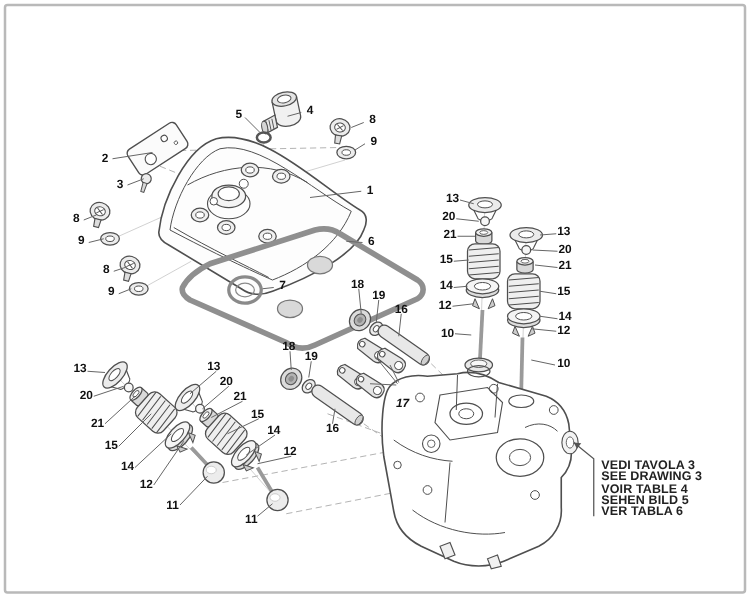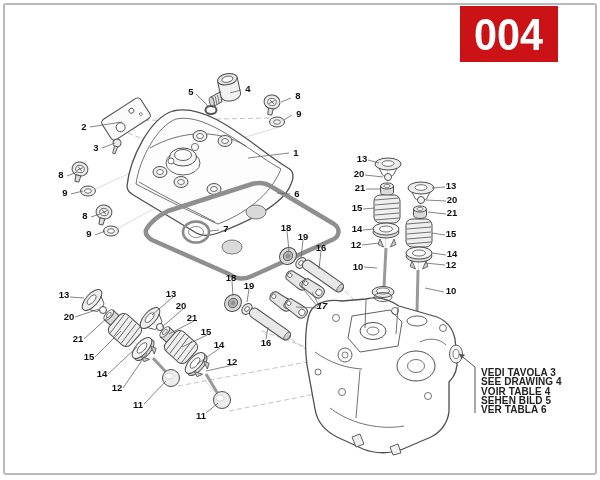--- a/index.html
+++ b/index.html
@@ -311,23 +311,20 @@
       <line x1="445" y1="265" x2="425" y2="263"></line>
       <line x1="444" y1="292" x2="425" y2="288"></line>
     </g>
 
     <g>
       <path d="M459,354 L475,367 L475,413" fill="none" stroke="#555555" stroke-width="1"></path>
       <path d="M459,354 L465,354.5 L461.5,359 Z" fill="#555555"></path>
     </g>
   </svg>
 
-  <div class="table-badge">
-    <span>004</span>
-  </div>
 
   <div class="labels-layer" id="labels-layer">
       <div class="part-label" style="left: 84px; top: 127px;">2</div>
       <div class="part-label" style="left: 96px; top: 148px;">3</div>
       <div class="part-label" style="left: 191px; top: 92px;">5</div>
       <div class="part-label" style="left: 248px; top: 89px;">4</div>
       <div class="part-label" style="left: 298px; top: 96px;">8</div>
       <div class="part-label" style="left: 299px; top: 114px;">9</div>
       <div class="part-label" style="left: 296px; top: 153px;">1</div>
       <div class="part-label" style="left: 297px; top: 194px;">6</div>
@@ -346,21 +343,21 @@
       <div class="part-label" style="left: 171px; top: 294px;">13</div>
       <div class="part-label" style="left: 181px; top: 306px;">20</div>
       <div class="part-label" style="left: 192px; top: 318px;">21</div>
       <div class="part-label" style="left: 206px; top: 332px;">15</div>
       <div class="part-label" style="left: 219px; top: 345px;">14</div>
       <div class="part-label" style="left: 232px; top: 362px;">12</div>
       <div class="part-label" style="left: 201px; top: 416px;">11</div>
       <div class="part-label" style="left: 286px; top: 228px;">18</div>
       <div class="part-label" style="left: 303px; top: 237px;">19</div>
       <div class="part-label" style="left: 321px; top: 248px;">16</div>
-      <div class="part-label" style="left: 322px; top: 306px; font-style: italic;">17</div>
+      <div class="part-label" style="left: 322px; top: 323px; font-style: italic;">17</div>
       <div class="part-label" style="left: 231px; top: 278px;">18</div>
       <div class="part-label" style="left: 249px; top: 286px;">19</div>
       <div class="part-label" style="left: 266px; top: 343px;">16</div>
       <div class="part-label" style="left: 362px; top: 159px;">13</div>
       <div class="part-label" style="left: 359px; top: 174px;">20</div>
       <div class="part-label" style="left: 360px; top: 188px;">21</div>
       <div class="part-label" style="left: 357px; top: 208px;">15</div>
       <div class="part-label" style="left: 357px; top: 229px;">14</div>
       <div class="part-label" style="left: 356px; top: 245px;">12</div>
       <div class="part-label" style="left: 358px; top: 267px;">10</div>
@@ -368,18 +365,18 @@
       <div class="part-label" style="left: 452px; top: 200px;">20</div>
       <div class="part-label" style="left: 452px; top: 213px;">21</div>
       <div class="part-label" style="left: 451px; top: 234px;">15</div>
       <div class="part-label" style="left: 452px; top: 254px;">14</div>
       <div class="part-label" style="left: 451px; top: 265px;">12</div>
       <div class="part-label" style="left: 451px; top: 291px;">10</div>
     </div>
 
   <div class="note-box">
     <div>VEDI TAVOLA 3</div>
-    <div>SEE DRAWING 4</div>
+    <div>SEE DRAWING 3</div>
     <div>VOIR TABLE 4</div>
     <div>SEHEN BILD 5</div>
     <div>VER TABLA 6</div>
   </div>
 </div>
 
 </body></html>

